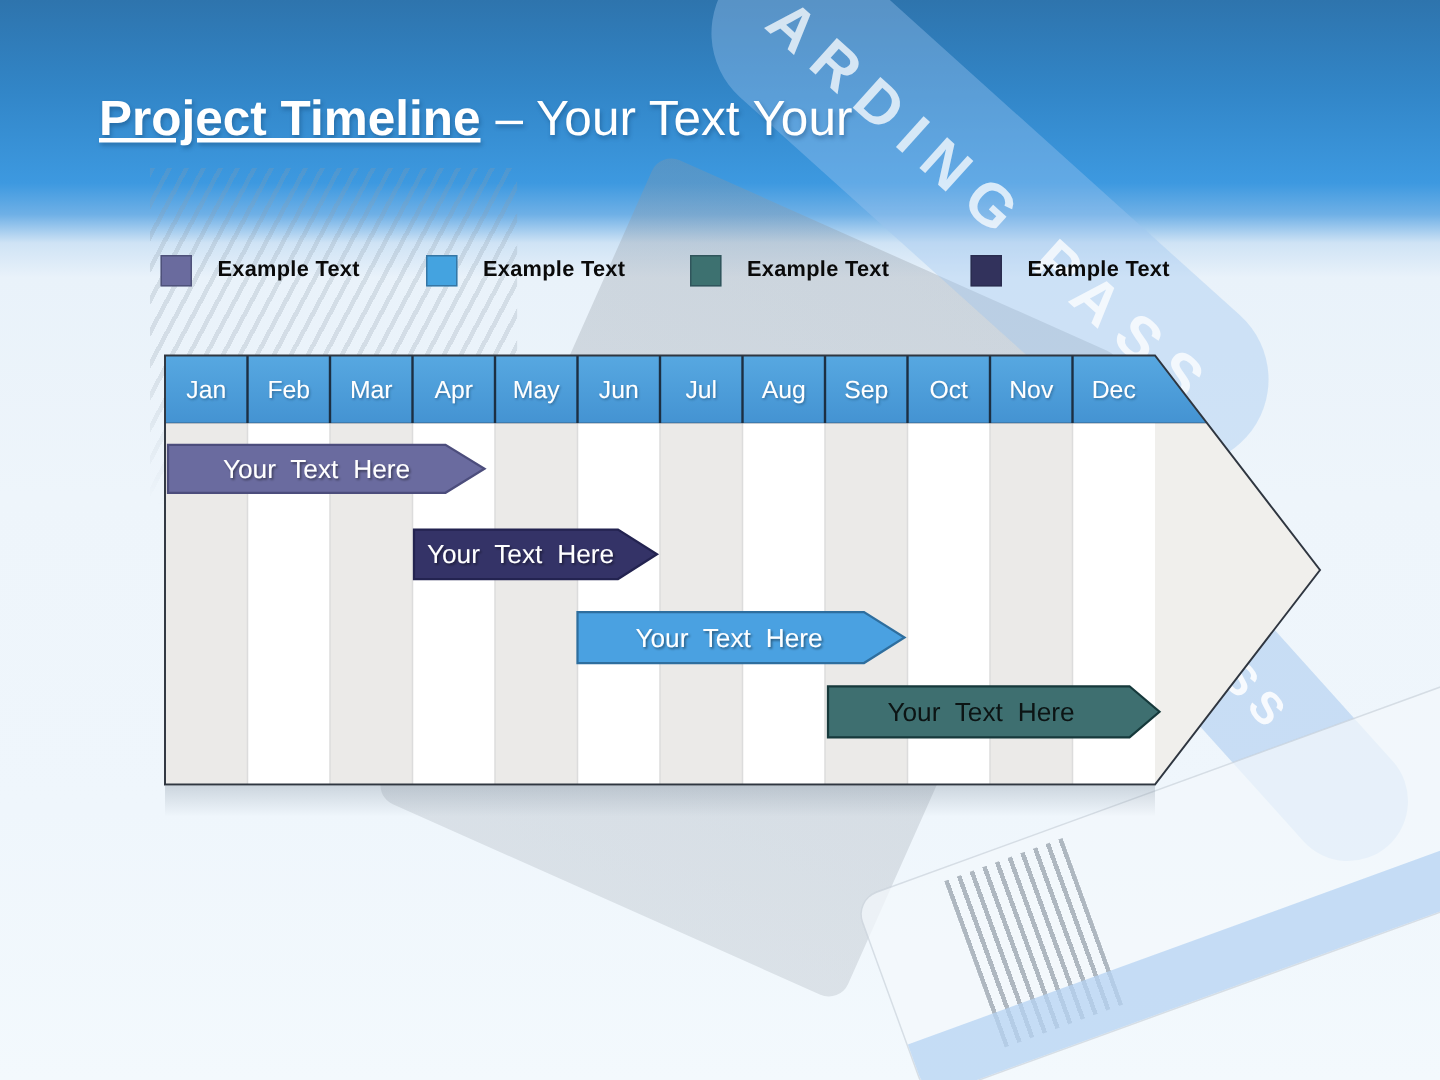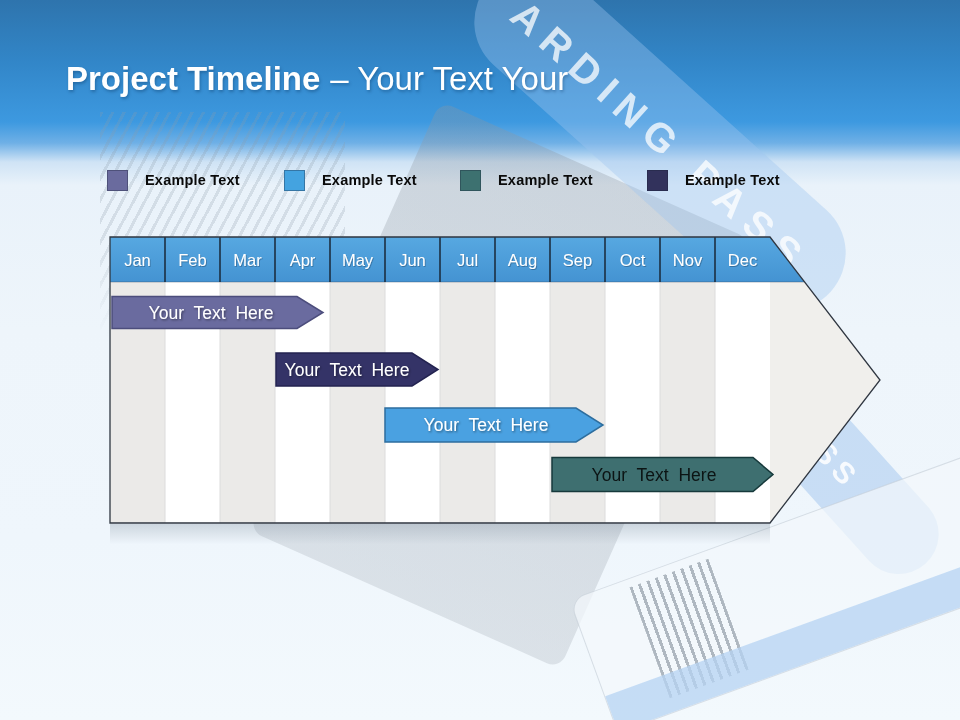--- a/index.html
+++ b/index.html
@@ -61,21 +61,21 @@
   
   svg.chart{position:absolute;left:0;top:0;z-index:3;pointer-events:none;}
   svg.chart text{font-family:"Liberation Sans",sans-serif;}
   .month-label{font-size:16.5px;fill:#ffffff;}
   .bar-label{font-size:17.5px;word-spacing:5px;}
   
   .title{
     position:absolute;z-index:4;left:66px;top:60px;white-space:nowrap;
     font-size:33px;color:#ffffff;text-shadow:1px 2px 3px rgba(10,50,90,.35);
   }
-  .title .t-bold{font-weight:700;}
+  .title .t-bold{font-weight:700;text-decoration:underline;}
   .title .t-rest{font-weight:400;margin-left:10px;}
   
   .legend-item{
     position:absolute;z-index:4;top:168px;height:24px;
     display:flex;align-items:center;text-align:center;
   }
   .legend-swatch{
     width:21px;height:21px;margin-right:17px;
     border:1px solid rgba(25,35,55,.35);box-sizing:border-box;
   }

